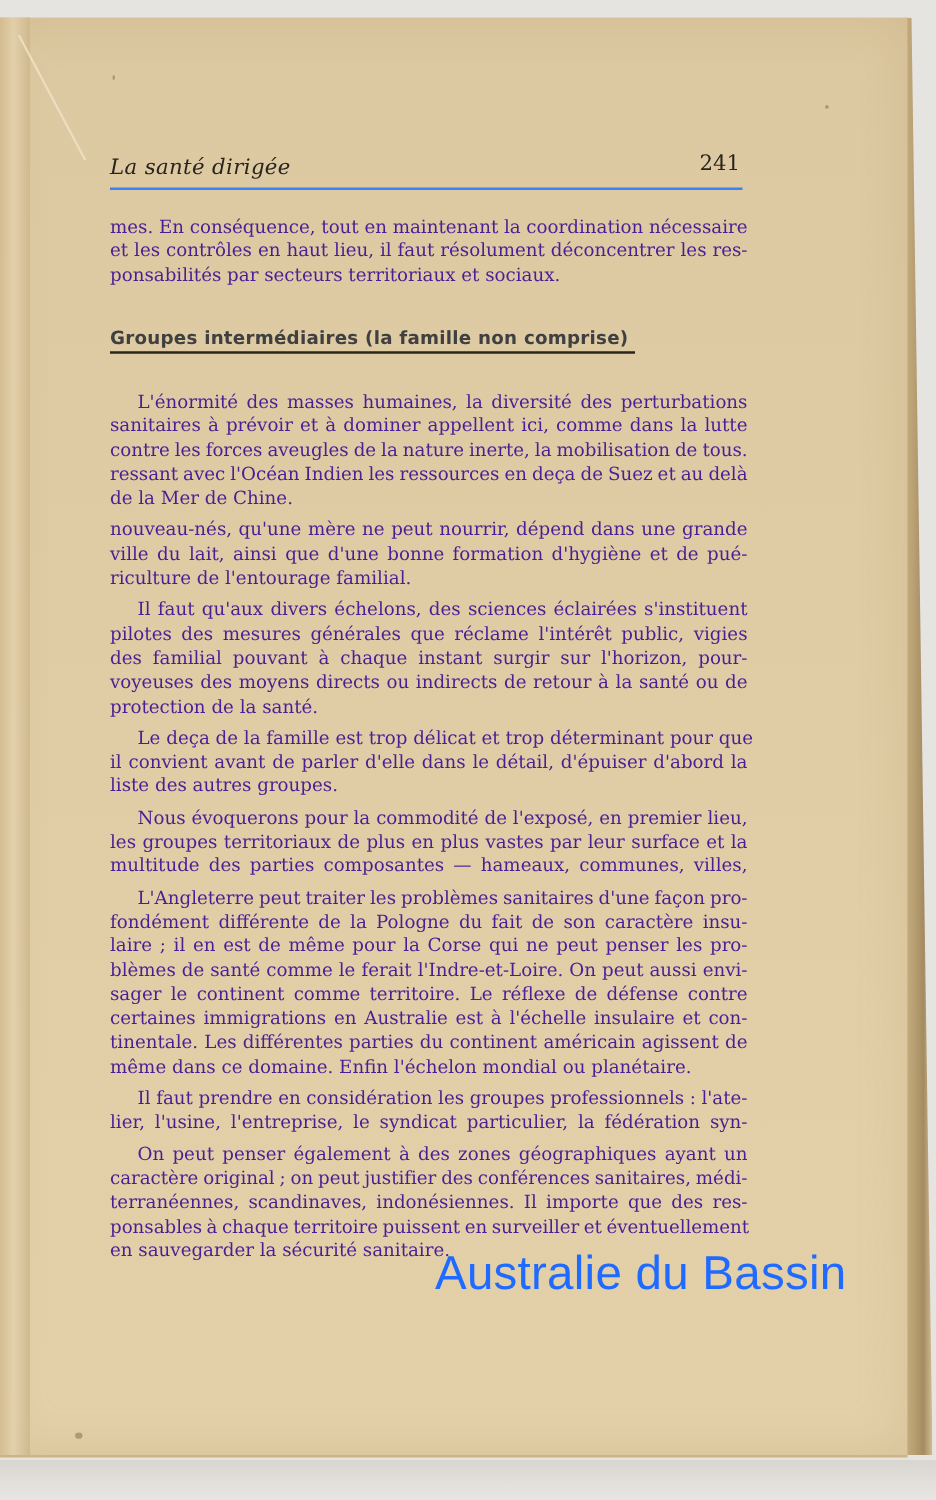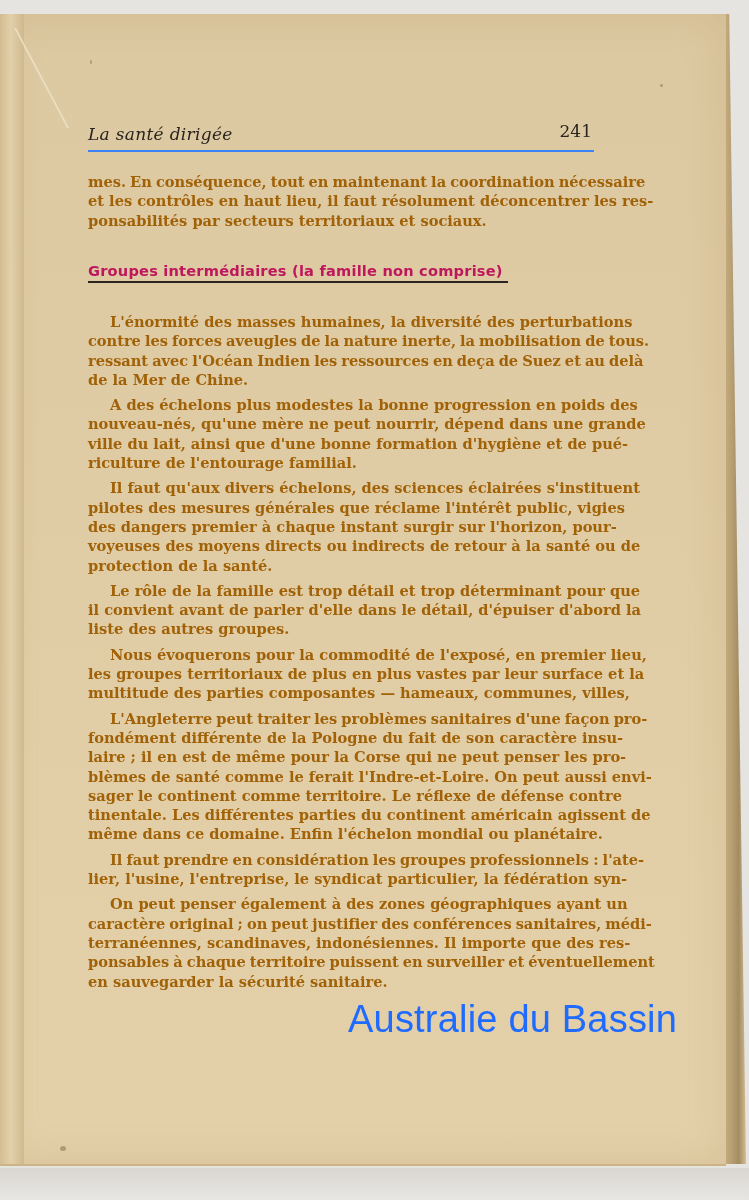--- a/index.html
+++ b/index.html
@@ -43,31 +43,30 @@
     position: absolute; left: 0; top: 4px;
     font-style: italic; font-size: 17px; color: #2a241e;
     letter-spacing: 0.3px;
   }
   .page-number {
     position: absolute; right: 2px; top: 1px;
     font-size: 17px; color: #2a241e;
   }
   .text-block {
     position: absolute; left: 88px; width: 510px;
-    font-size: 14.6px; line-height: 19.3px; color: #a16207;
+    font-size: 14.6px; line-height: 19.3px; color: #4c1d95;
     text-align: justify;
-    font-weight: bold;
   }
   .text-block p { margin: 0; text-indent: 0; }
   .line { display: block; text-align: justify; text-align-last: justify; white-space: nowrap; }
   .line.last { text-align-last: left; }
   .section-heading {
     position: absolute; left: 88px; top: 262px; width: 420px;
     font-family: "DejaVu Sans", "Liberation Sans", sans-serif;
-    font-size: 14.6px; font-weight: bold; color: #be185d;
+    font-size: 14.6px; font-weight: bold; color: #404040;
     letter-spacing: 0.2px;
     border-bottom: 2px solid #2b2520;
     padding-bottom: 2px;
   }
   .watermark {
     position: absolute; left: 348px; top: 998px;
     font-family: "Liberation Sans", "DejaVu Sans", sans-serif;
     font-size: 38px; color: #1f6bff; letter-spacing: 0.2px;
     white-space: nowrap;
   }
@@ -98,53 +97,54 @@
     <span class="line" style="white-space: nowrap; word-spacing: 0px;">et les contrôles en haut lieu, il faut résolument déconcentrer les res-</span>
     <span class="line last" style="white-space: nowrap;">ponsabilités par secteurs territoriaux et sociaux.</span>
   </p>
 </div>
 
 <div class="section-heading">Groupes intermédiaires (la famille non comprise)</div>
 
 <div class="text-block" style="top:312px;">
   <p class="para">
     <span class="line" style="padding-left: 22px; white-space: nowrap; word-spacing: 0px;">L'énormité des masses humaines, la diversité des perturbations</span>
+    <span class="line" style="white-space: nowrap; word-spacing: 0px;">sanitaires à prévoir et à dominer appellent ici, comme dans la lutte</span>
     <span class="line" style="white-space: nowrap; letter-spacing: -0.0180337px; word-spacing: -1px;">contre les forces aveugles de la nature inerte, la mobilisation de tous.</span>
     <span class="line" style="white-space: nowrap; letter-spacing: -0.0188179px; word-spacing: -1px;">ressant avec l'Océan Indien les ressources en deça de Suez et au delà</span>
     <span class="line last" style="white-space: nowrap;">de la Mer de Chine.</span>
   </p>
   <p class="para" style="margin-top:6px">
-    <span class="line" style="padding-left: 22px; white-space: nowrap; word-spacing: 0px;">A des échelons plus modestes la bonne progression en poids des</span>
     <span class="line" style="white-space: nowrap; word-spacing: 0px;">nouveau-nés, qu'une mère ne peut nourrir, dépend dans une grande</span>
     <span class="line" style="white-space: nowrap; word-spacing: 0px;">ville du lait, ainsi que d'une bonne formation d'hygiène et de pué-</span>
     <span class="line last" style="white-space: nowrap;">riculture de l'entourage familial.</span>
   </p>
   <p class="para" style="margin-top:6px">
     <span class="line" style="padding-left: 22px; white-space: nowrap; word-spacing: 0px;">Il faut qu'aux divers échelons, des sciences éclairées s'instituent</span>
     <span class="line" style="white-space: nowrap; word-spacing: 0px;">pilotes des mesures générales que réclame l'intérêt public, vigies</span>
-    <span class="line" style="white-space: nowrap; word-spacing: 0px;">des dangers premier à chaque instant surgir sur l'horizon, pour-</span>
+    <span class="line" style="white-space: nowrap; word-spacing: 0px;">des familial pouvant à chaque instant surgir sur l'horizon, pour-</span>
     <span class="line" style="white-space: nowrap; word-spacing: 0px;">voyeuses des moyens directs ou indirects de retour à la santé ou de</span>
     <span class="line last" style="white-space: nowrap;">protection de la santé.</span>
   </p>
   <p class="para" style="margin-top:6px">
-    <span class="line" style="padding-left: 22px; white-space: nowrap; word-spacing: 0px;">Le rôle de la famille est trop détail et trop déterminant pour que</span>
+    <span class="line" style="padding-left: 22px; white-space: nowrap; word-spacing: 0px;">Le deça de la famille est trop délicat et trop déterminant pour que</span>
     <span class="line" style="white-space: nowrap; word-spacing: 0px;">il convient avant de parler d'elle dans le détail, d'épuiser d'abord la</span>
     <span class="line last" style="white-space: nowrap;">liste des autres groupes.</span>
   </p>
   <p class="para" style="margin-top:6px">
     <span class="line" style="padding-left: 22px; white-space: nowrap; word-spacing: 0px;">Nous évoquerons pour la commodité de l'exposé, en premier lieu,</span>
     <span class="line" style="white-space: nowrap; word-spacing: 0px;">les groupes territoriaux de plus en plus vastes par leur surface et la</span>
     <span class="line" style="white-space: nowrap; word-spacing: 0px;">multitude des parties composantes — hameaux, communes, villes,</span>
   </p>
   <p class="para" style="margin-top:6px">
     <span class="line" style="padding-left: 22px; white-space: nowrap; letter-spacing: -0.0141248px; word-spacing: -1px;">L'Angleterre peut traiter les problèmes sanitaires d'une façon pro-</span>
     <span class="line" style="white-space: nowrap; word-spacing: 0px;">fondément différente de la Pologne du fait de son caractère insu-</span>
     <span class="line" style="white-space: nowrap; word-spacing: 0px;">laire ; il en est de même pour la Corse qui ne peut penser les pro-</span>
     <span class="line" style="white-space: nowrap; word-spacing: 0px;">blèmes de santé comme le ferait l'Indre-et-Loire. On peut aussi envi-</span>
     <span class="line" style="white-space: nowrap; word-spacing: 0px;">sager le continent comme territoire. Le réflexe de défense contre</span>
+    <span class="line" style="white-space: nowrap; word-spacing: 0px;">certaines immigrations en Australie est à l'échelle insulaire et con-</span>
     <span class="line" style="white-space: nowrap; word-spacing: 0px;">tinentale. Les différentes parties du continent américain agissent de</span>
     <span class="line last" style="white-space: nowrap;">même dans ce domaine. Enfin l'échelon mondial ou planétaire.</span>
   </p>
   <p class="para" style="margin-top:6px">
     <span class="line" style="padding-left: 22px; white-space: nowrap; letter-spacing: -0.00356265px; word-spacing: -1px;">Il faut prendre en considération les groupes professionnels : l'ate-</span>
     <span class="line" style="white-space: nowrap; word-spacing: 0px;">lier, l'usine, l'entreprise, le syndicat particulier, la fédération syn-</span>
   </p>
   <p class="para" style="margin-top:6px">
     <span class="line" style="padding-left: 22px; white-space: nowrap; word-spacing: 0px;">On peut penser également à des zones géographiques ayant un</span>
     <span class="line" style="white-space: nowrap; letter-spacing: -0.0168555px; word-spacing: -1px;">caractère original ; on peut justifier des conférences sanitaires, médi-</span>

